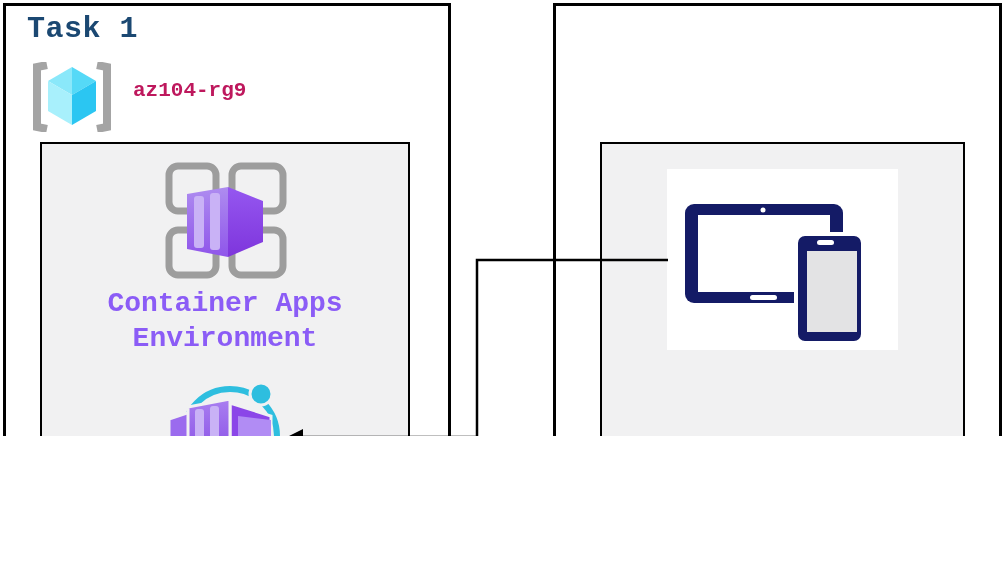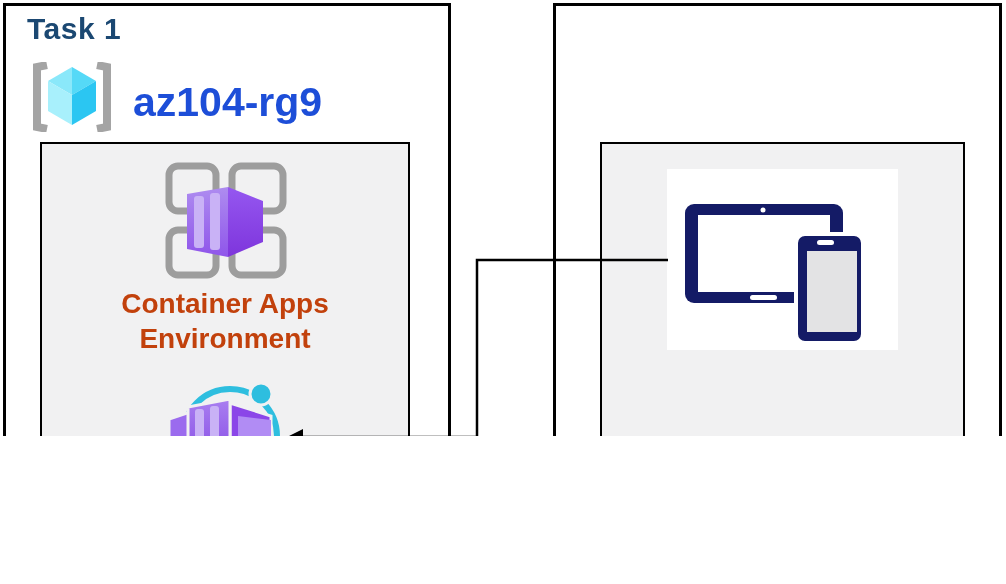--- a/index.html
+++ b/index.html
@@ -1,46 +1,46 @@
 <!DOCTYPE html>
 <html><head>
 <meta charset="utf-8">
 <style>
   html,body{margin:0;padding:0;background:#fff;}
   .canvas{
     position:relative;width:1006px;height:436px;background:#ffffff;
-    font-family:Liberation Sans, sans-serif;overflow:hidden;
+    font-family:Liberation Mono, monospace;overflow:hidden;
   }
   .task-box{
     position:absolute;top:3px;height:577px;background:#ffffff;
     border:3px solid #000;box-sizing:border-box;
   }
   #task1-box{left:3px;width:448px;}
   #task2-box{left:553px;width:449px;}
   .task-title{
     position:absolute;font-size:30px;font-weight:bold;color:#1B4872;
     letter-spacing:.5px;white-space:nowrap;
   }
   #task1-title{left:27px;top:12px;}
   #task2-title{left:585px;top:12px;}
   .panel{
     position:absolute;background:#F1F1F2;border:2px solid #000;box-sizing:border-box;
   }
   #task1-panel{left:40px;top:142px;width:370px;height:414px;}
   #task2-panel{left:600px;top:142px;width:365px;height:313px;}
   .icon{position:absolute;}
   .caption{
-    position:absolute;font-weight:bold;color:#c2410c;font-size:28px;
+    position:absolute;font-weight:bold;color:#8b5cf6;font-size:28px;
     text-align:center;line-height:35px;
   }
   #env-caption{left:75px;top:286px;width:300px;}
   #app-caption{left:45px;top:498px;width:360px;}
   #test-caption{left:612px;top:370px;width:340px;}
   #rg-name{
-    position:absolute;left:133px;top:79px;font-size:41px;font-weight:bold;color:#1d4ed8;
+    position:absolute;left:133px;top:79px;font-size:21px;font-weight:bold;color:#be185d;
     white-space:nowrap;
   }
   #devices-plate{
     position:absolute;left:667px;top:169px;width:231px;height:181px;background:#fff;
   }
   #connector{position:absolute;left:0;top:0;pointer-events:none;}
 </style>
 </head>
 <body>
 

